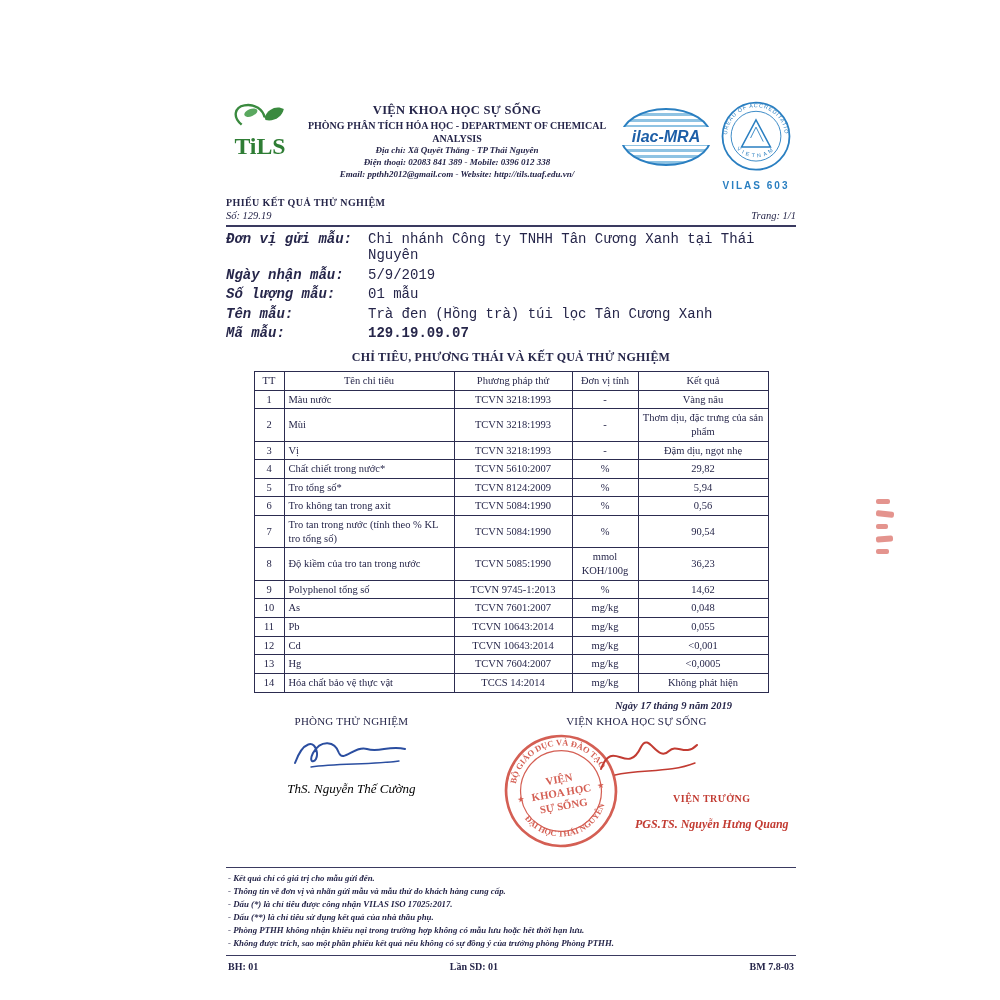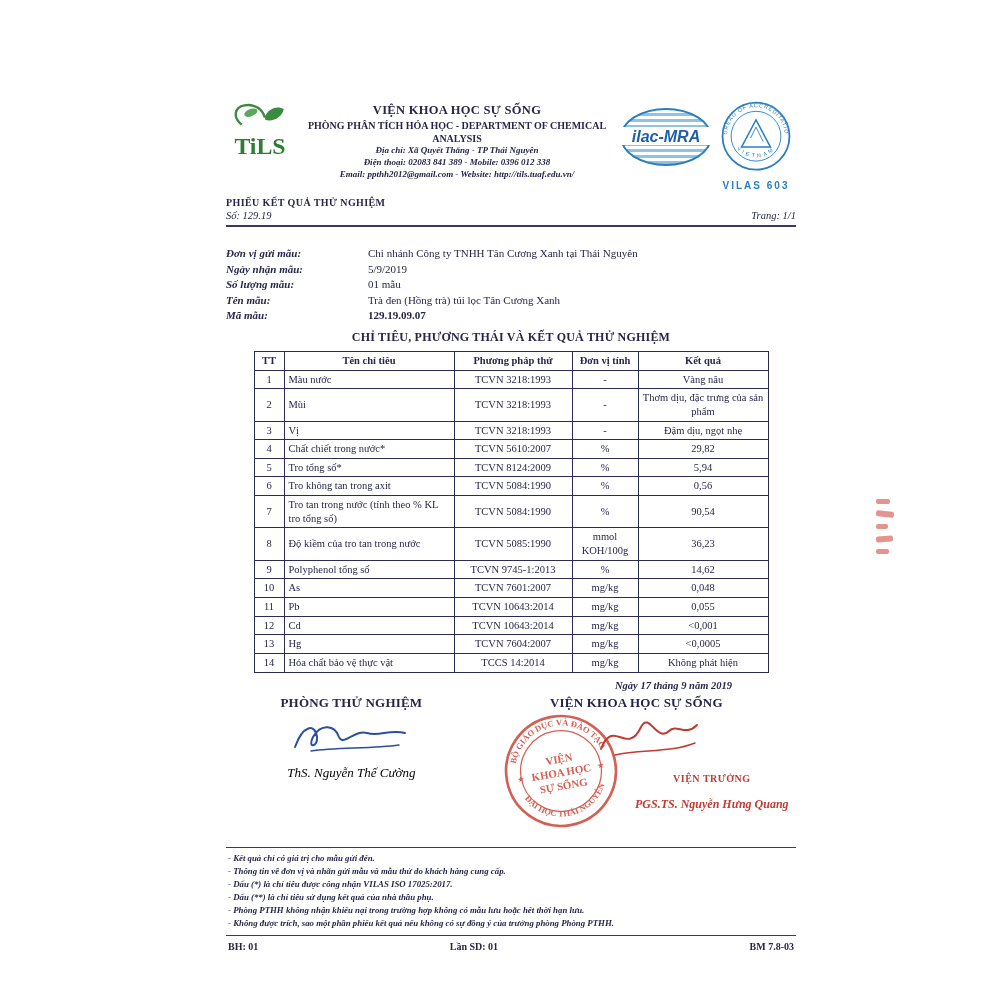--- a/index.html
+++ b/index.html
@@ -41,51 +41,51 @@
   }
   .vilas { width: 80px; flex: 0 0 auto; text-align: center; }
   .vilas-label { color: #2a7fc1; font-weight: bold; font-size: 10px; letter-spacing: 2px; font-family: "Liberation Sans", sans-serif; }
 
   
   .title-block { margin-top: 6px; border-bottom: 2px solid #3a3a60; padding-bottom: 4px; }
   .main-title { text-align: left; font-weight: bold; font-size: 10px; letter-spacing: .4px; }
   .title-meta { display: flex; justify-content: space-between; font-style: italic; font-size: 10.5px; margin-top: 2px; }
 
   
-  .info-block { margin-top: 20px; font-size: 11px; }
+  .info-block { margin-top: 4px; font-size: 14px; font-family: Liberation Mono, monospace; }
   .info-row { display: flex; margin: 3.5px 0; }
   .info-label { width: 142px; font-weight: bold; font-style: italic; flex: 0 0 auto; }
   .info-value { flex: 1 1 auto; }
   .info-block div.info-row:nth-of-type(5) .info-value { font-weight: bold; }
 
   
   .section-title { text-align: center; font-weight: bold; font-size: 12px; margin: 9px 0 6px; letter-spacing: .2px; }
   table.results {
     border-collapse: collapse;
     margin: 0 auto;
     font-size: 10.5px;
     width: 514px;
     table-layout: fixed;
   }
   table.results th, table.results td {
     border: 1px solid #2c2c50;
     padding: 2px 4px;
     vertical-align: middle;
     line-height: 1.3;
   }
-  table.results th { font-weight: bold; text-align: center; }
+  table.results th { font-weight: normal; text-align: center; }
   td.c-tt, td.c-method, td.c-unit, td.c-result { text-align: center; }
   td.c-name { text-align: left; padding-left: 6px; }
 
   
   .date-line { text-align: right; padding-right: 64px; font-style: italic; font-weight: bold; font-size: 10.5px; margin-top: 7px; }
   .sign-row { display: flex; margin-top: 4px; height: 148px; position: relative; }
   .sign-left { width: 44%; text-align: center; position: relative; }
   .sign-right { width: 56%; text-align: center; position: relative; }
-  .sign-title { font-weight: bold; font-size: 13px; letter-spacing: .2px; }
+  .sign-title { font-weight: normal; font-size: 11px; letter-spacing: .2px; }
   .sig-blue { margin-top: 10px; }
   .script-name { color: #000000; font-style: italic; font-size: 13px; margin-top: 4px; }
   .stamp-wrap { position: absolute; left: 26px; top: 18px; width: 116px; height: 116px; transform: rotate(-10deg); opacity: .88; }
   .sig-red { position: absolute; left: 118px; top: 18px; }
   .right-role { position: absolute; left: 150px; top: 78px; width: 170px; color: #c23b32; font-weight: bold; font-size: 10px; letter-spacing: .5px; }
   .right-name { position: absolute; left: 140px; top: 102px; width: 190px; color: #c23b32; font-style: italic; font-weight: bold; font-size: 12px; }
 
   
   .footnotes {
     border-top: 1.5px solid #3a3a60;

